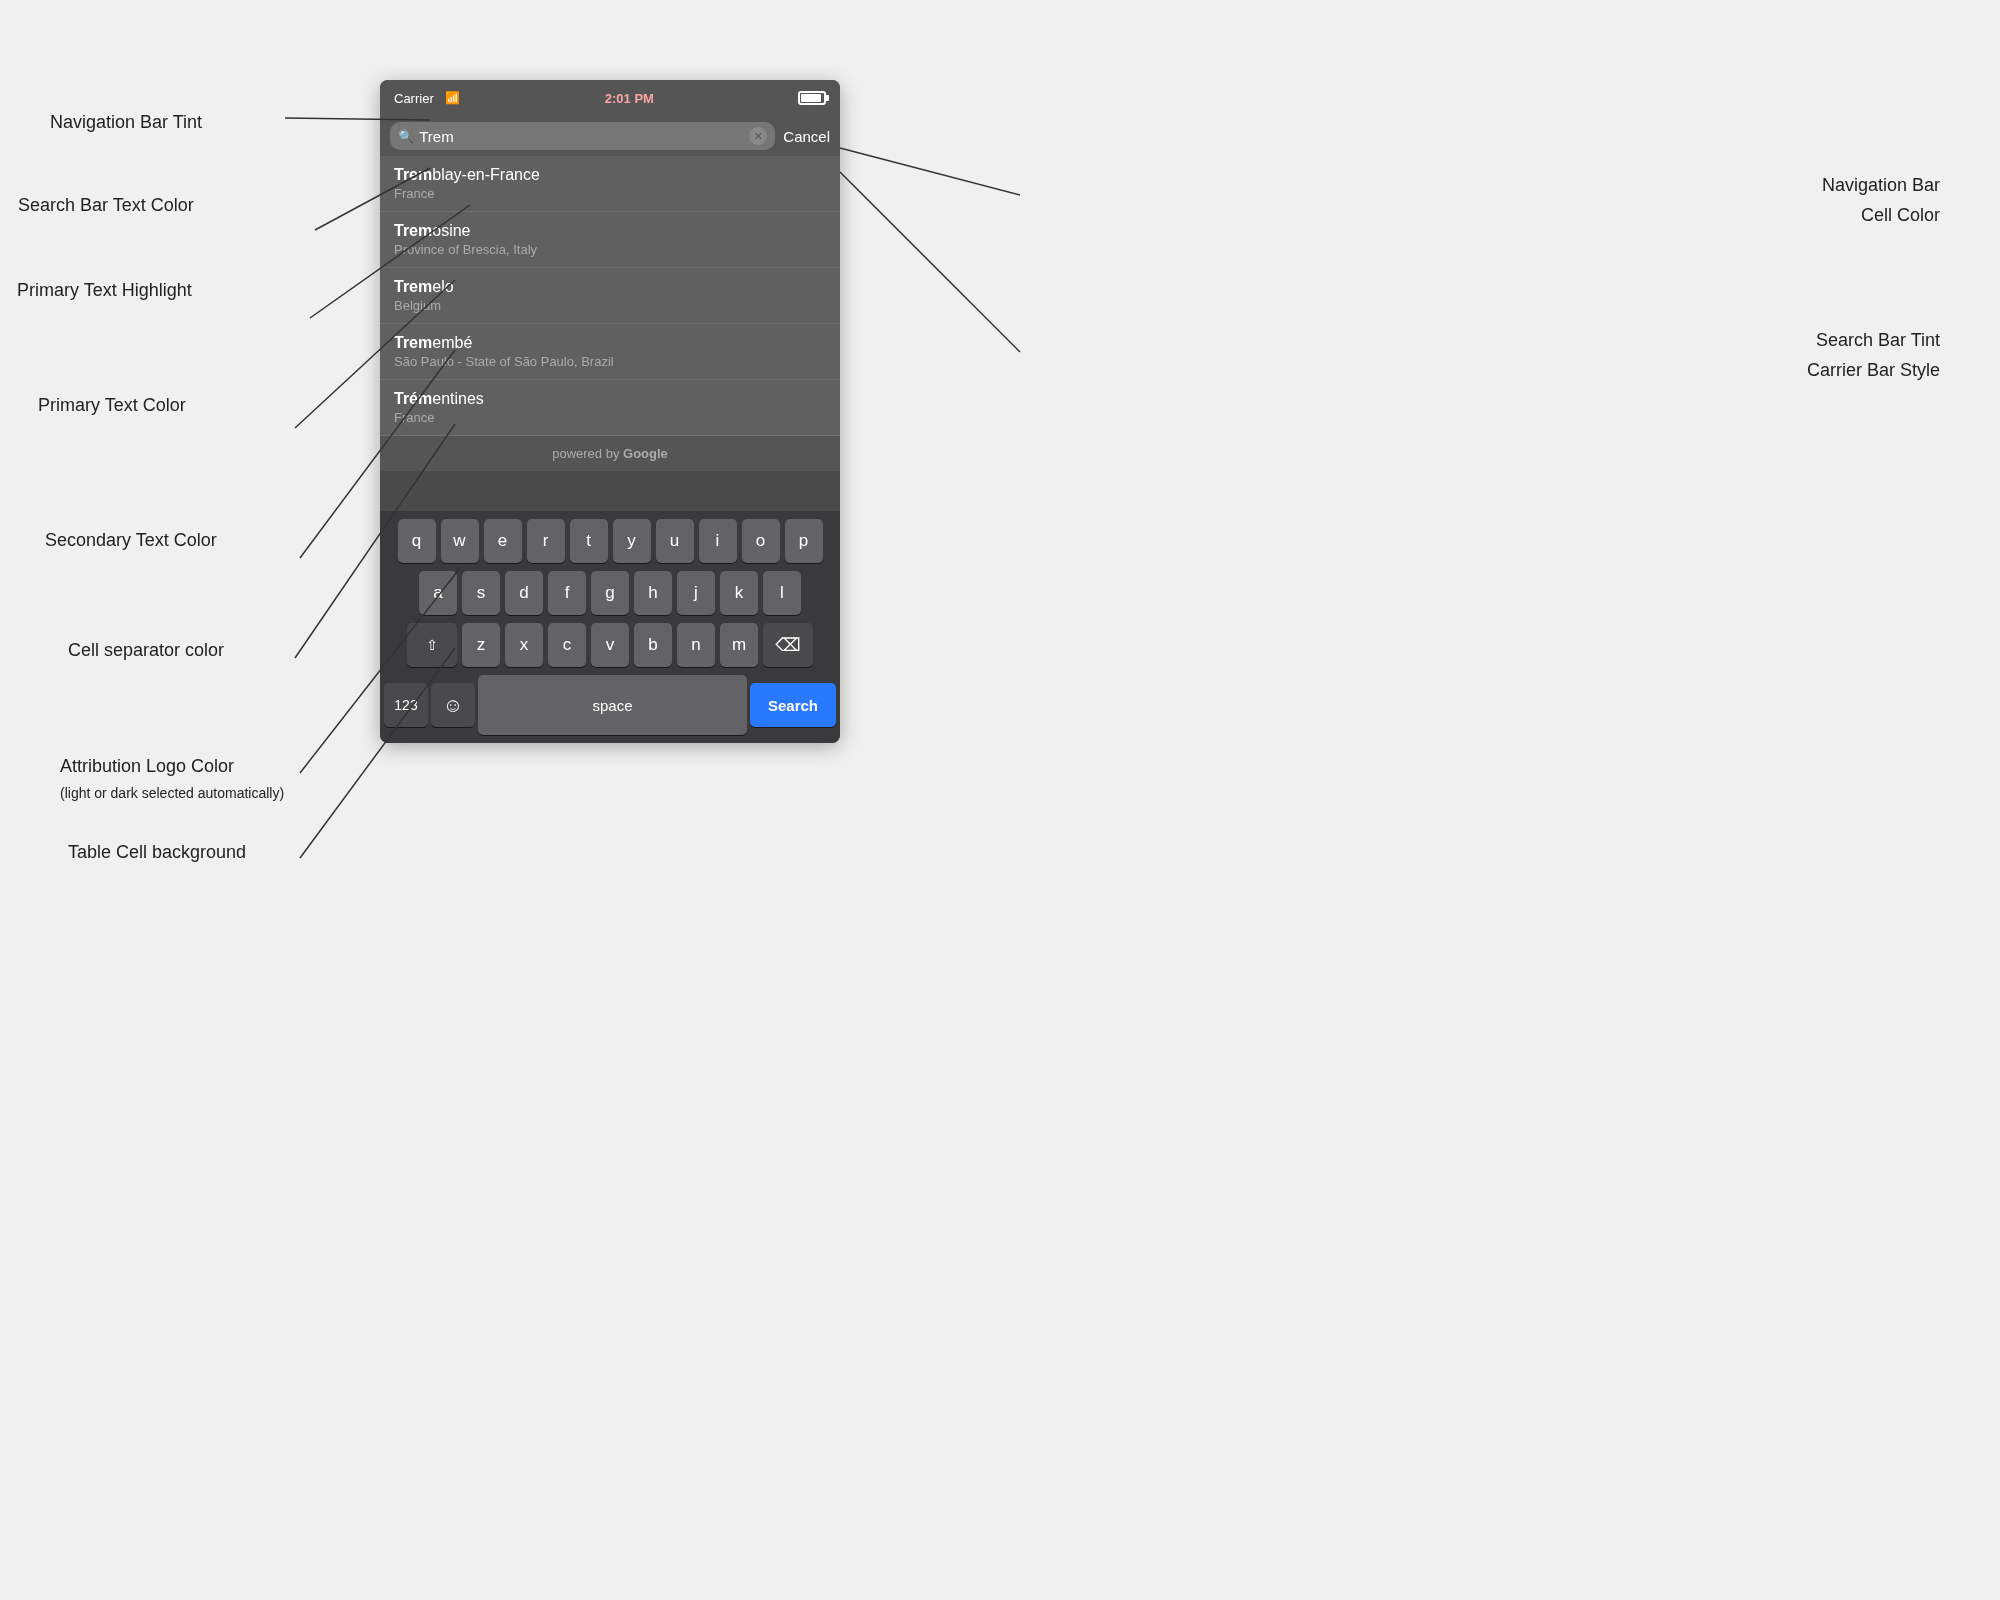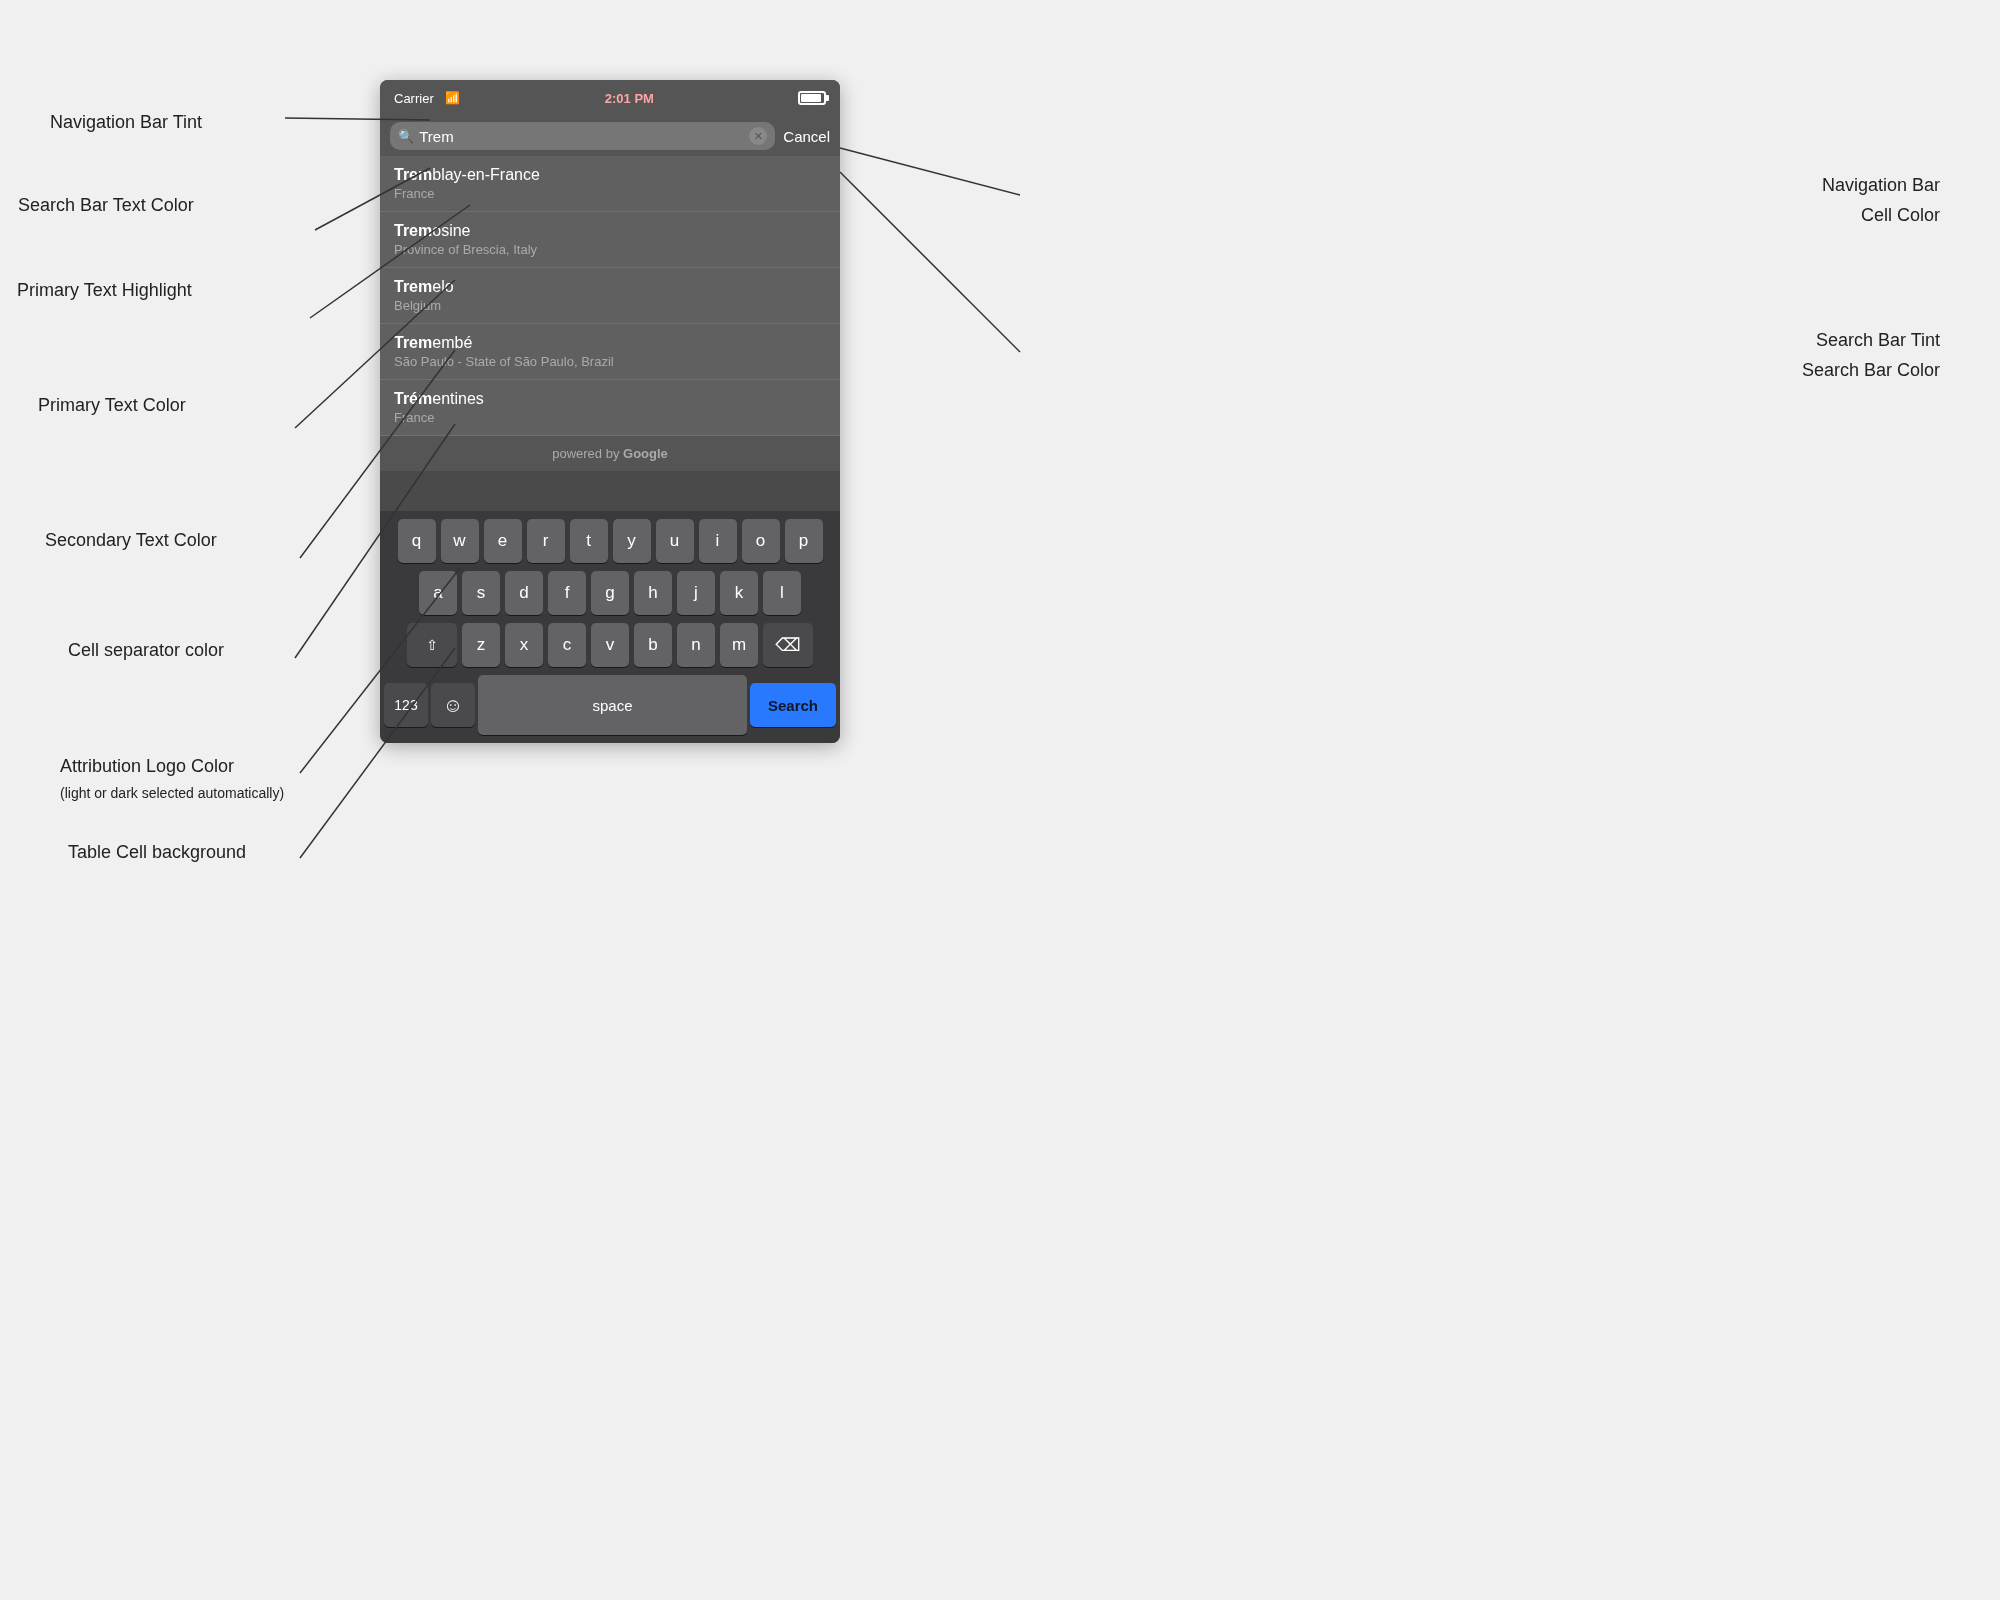--- a/index.html
+++ b/index.html
@@ -254,21 +254,21 @@
       flex: 1;
       height: 60px;
       display: flex;
       align-items: center;
       justify-content: center;
       cursor: pointer;
       box-shadow: 0 1px 0 #1a1a1c;
     }
     .key-search {
       background: #2979FF;
-      color: #0f172a;
+      color: #ffffff;
       border-radius: 5px;
       font-size: 15px;
       font-weight: 600;
       width: 86px;
       height: 44px;
       display: flex;
       align-items: center;
       justify-content: center;
       cursor: pointer;
       box-shadow: 0 1px 0 #1a1a1c;
@@ -456,13 +456,13 @@
 <div class="annotation label-primary-text">Primary Text Color</div>
 <div class="annotation label-secondary-text">Secondary Text Color</div>
 <div class="annotation label-cell-separator">Cell separator color</div>
 <div class="annotation label-attribution-logo">Attribution Logo Color</div>
 <div class="annotation label-attribution-sub">(light or dark selected automatically)</div>
 <div class="annotation label-table-cell-bg">Table Cell background</div>
 
 <div class="annotation label-nav-bar-tint-color" style="right:60px; top:175px;">Navigation Bar</div>
 <div class="annotation label-nav-bar-tint-color2" style="right:60px; top:205px;">Cell Color</div>
 <div class="annotation label-search-bar-tint" style="right:60px; top:330px;">Search Bar Tint</div>
-<div class="annotation label-search-bar-style" style="right:60px; top:360px;">Search Bar Color</div>
+<div class="annotation label-search-bar-style" style="right:60px; top:360px;">Carrier Bar Style</div>
 
 </body></html>

